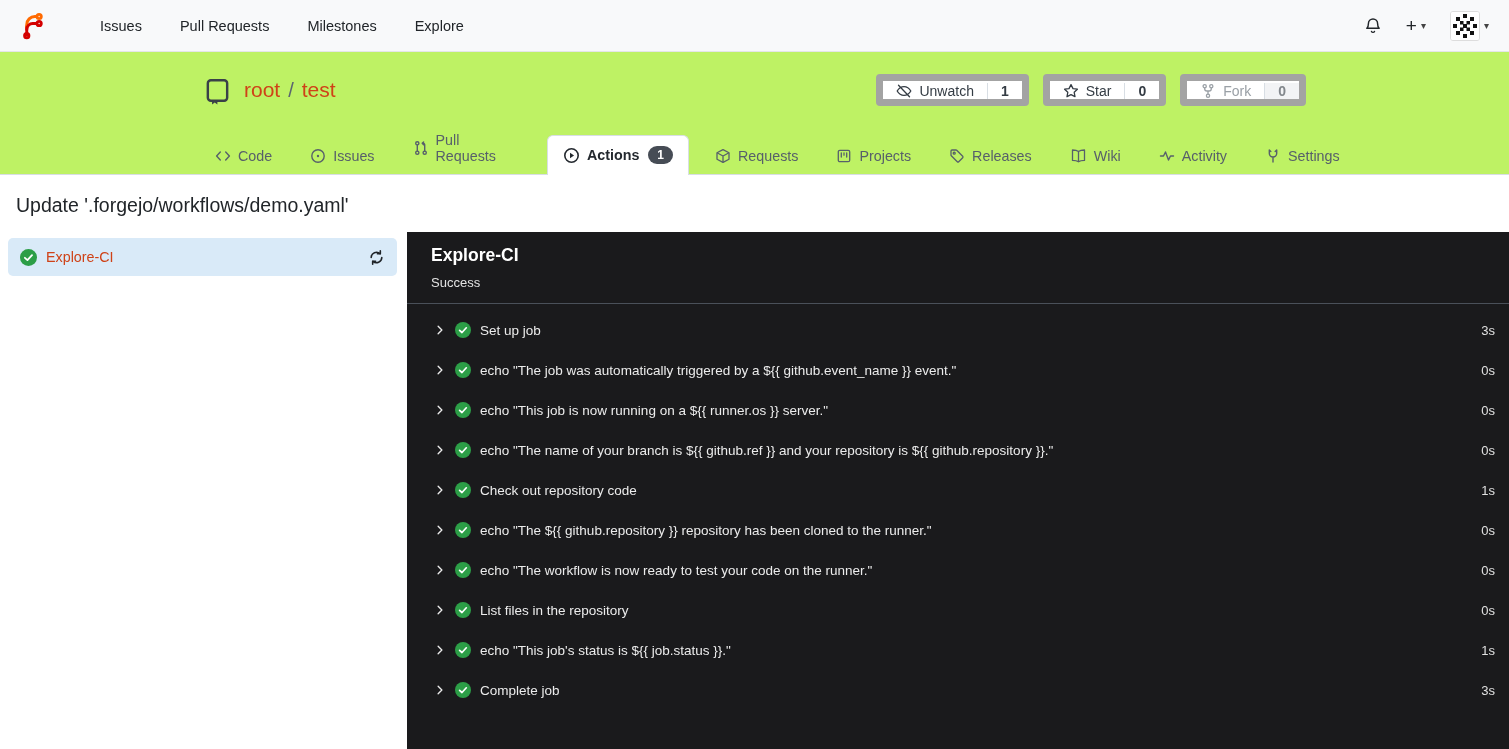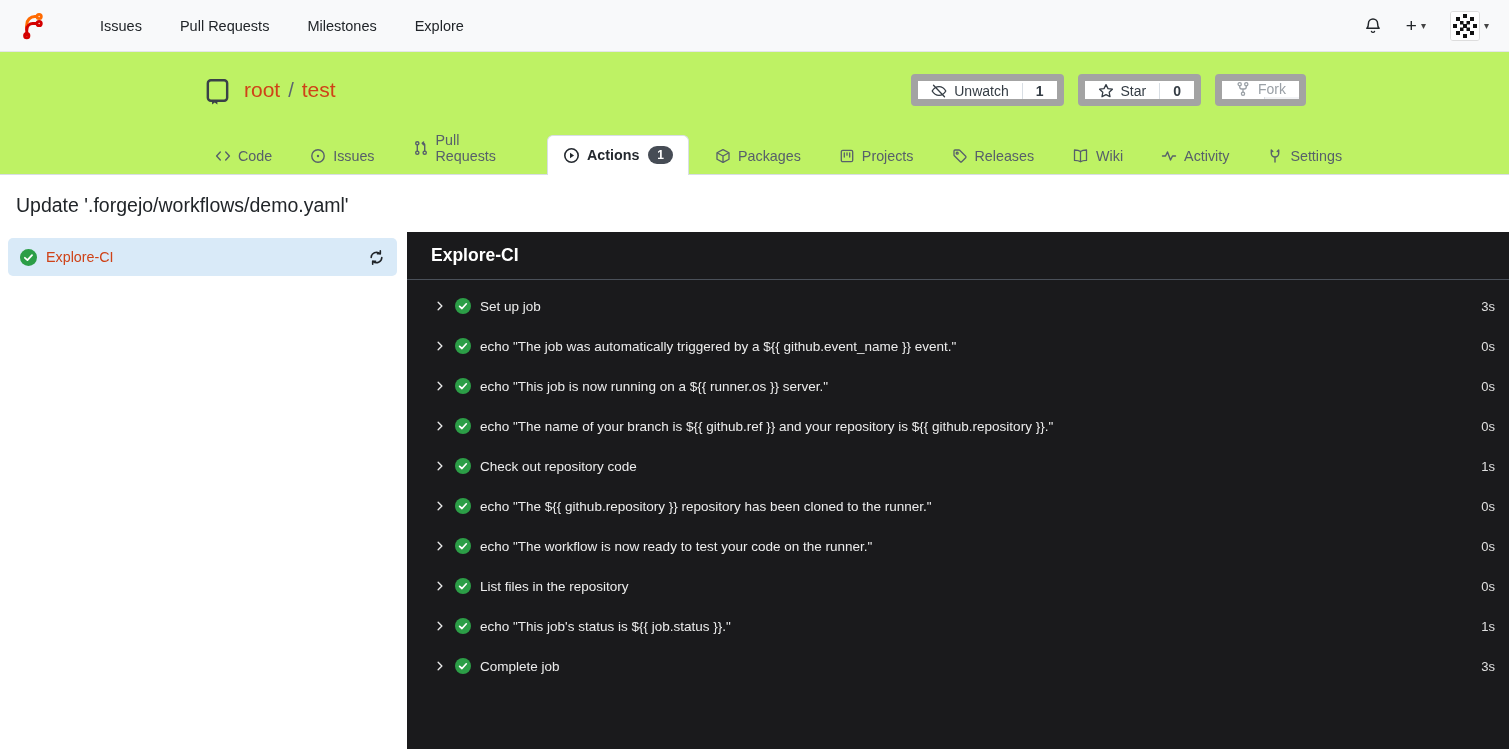--- a/index.html
+++ b/index.html
@@ -23,21 +23,21 @@
   .repo-title-row { display:flex; align-items:center; }
   .repo-name { display:flex; align-items:center; gap:8px; margin-left:12px; font-size:21px; }
   .repo-link { color:#cf4217; cursor:pointer; text-decoration:none; }
   .repo-sep { color:#5a6570; font-size:20px; }
   .repo-buttons { margin-left:auto; display:flex; gap:14px; }
   .btn-group { display:flex; border:7px solid #a3a3a3; border-radius:4px; background:#fff;
                font-size:14px; color:#343c44; overflow:hidden; height:32px;align-items:flex-end; }
   .btn-main { display:flex; align-items:center; gap:7px; padding:0 13px; cursor:pointer; }
   .btn-count { display:flex; align-items:center; padding:0 13px; border-left:1px solid #d8dee4;
                font-weight:600; cursor:pointer; }
-  .btn-group.disabled { color:#9aa0a6;flex-direction:column; }
+  .btn-group.disabled { color:#9aa0a6; }
   .btn-group.disabled .btn-count { background:#f2f3f5; color:#82878c; }
 
   
   .tabs { display:flex; align-items:flex-end; margin-top:16px; }
   .tab { display:flex; align-items:center; gap:7px; padding:10px 12px; margin-right:14px;
          font-size:14.3px; color:#57606a; cursor:pointer; }
   .tab.active { background:#fff; border:1px solid #d8dee4; border-bottom:none;
                 border-radius:6px 6px 0 0; margin-bottom:-1px; padding:10px 15px 11px;
                 font-weight:600; color:#24292f;margin-left:25px; }
   .tab-badge { background:#464c55; color:#fff; font-size:12px; font-weight:600;
@@ -196,21 +196,21 @@
             <path d="M6.6 5.4 10.4 8l-3.8 2.6z" fill="#24292f" stroke="none"></path>
           </svg>
         <span>Actions</span>
         <span class="tab-badge">1</span>
       </span>
       <span class="tab">
         <svg width="16" height="16" viewBox="0 0 16 16" fill="none" stroke="#57606a" stroke-width="1.3" stroke-linejoin="round">
             <path d="M8 1.6 14 4.8v6.4L8 14.4 2 11.2V4.8z"></path>
             <path d="M2 4.8 8 8l6-3.2M8 8v6.4"></path>
           </svg>
-        <span>Packages</span>
+        <span>Requests</span>
       </span>
       <span class="tab">
         <svg width="16" height="16" viewBox="0 0 16 16" fill="none" stroke="#57606a" stroke-width="1.3">
             <rect x="2.3" y="2.3" width="11.4" height="11.4" rx="1.5"></rect>
             <path d="M5.3 4.8v4.2M8 4.8v2.4M10.7 4.8v4.2" stroke-linecap="round"></path>
           </svg>
         <span>Projects</span>
       </span>
       <span class="tab">
         <svg width="16" height="16" viewBox="0 0 16 16" fill="none" stroke="#57606a" stroke-width="1.3" stroke-linejoin="round">
@@ -256,20 +256,21 @@
           <path d="M3 8a5 5 0 0 1 8.4-3.6M13 8a5 5 0 0 1-8.4 3.6"></path>
           <path d="M11.6 1.6v2.8H8.8M4.4 14.4v-2.8h2.8"></path>
         </svg>
       </span>
     </div>
   </div>
 
   <div class="run-panel">
     <div class="panel-header">
       <div class="panel-title">Explore-CI</div>
+      <div class="panel-status">Success</div>
     </div>
 
     <div class="steps">
 
       <div class="step">
         <span class="chev">
             <svg width="12" height="12" viewBox="0 0 16 16">
               <path d="M5.5 3 10.5 8 5.5 13" stroke="#e8e8e8" stroke-width="1.8" fill="none" stroke-linecap="round" stroke-linejoin="round"></path>
             </svg>
           </span>

